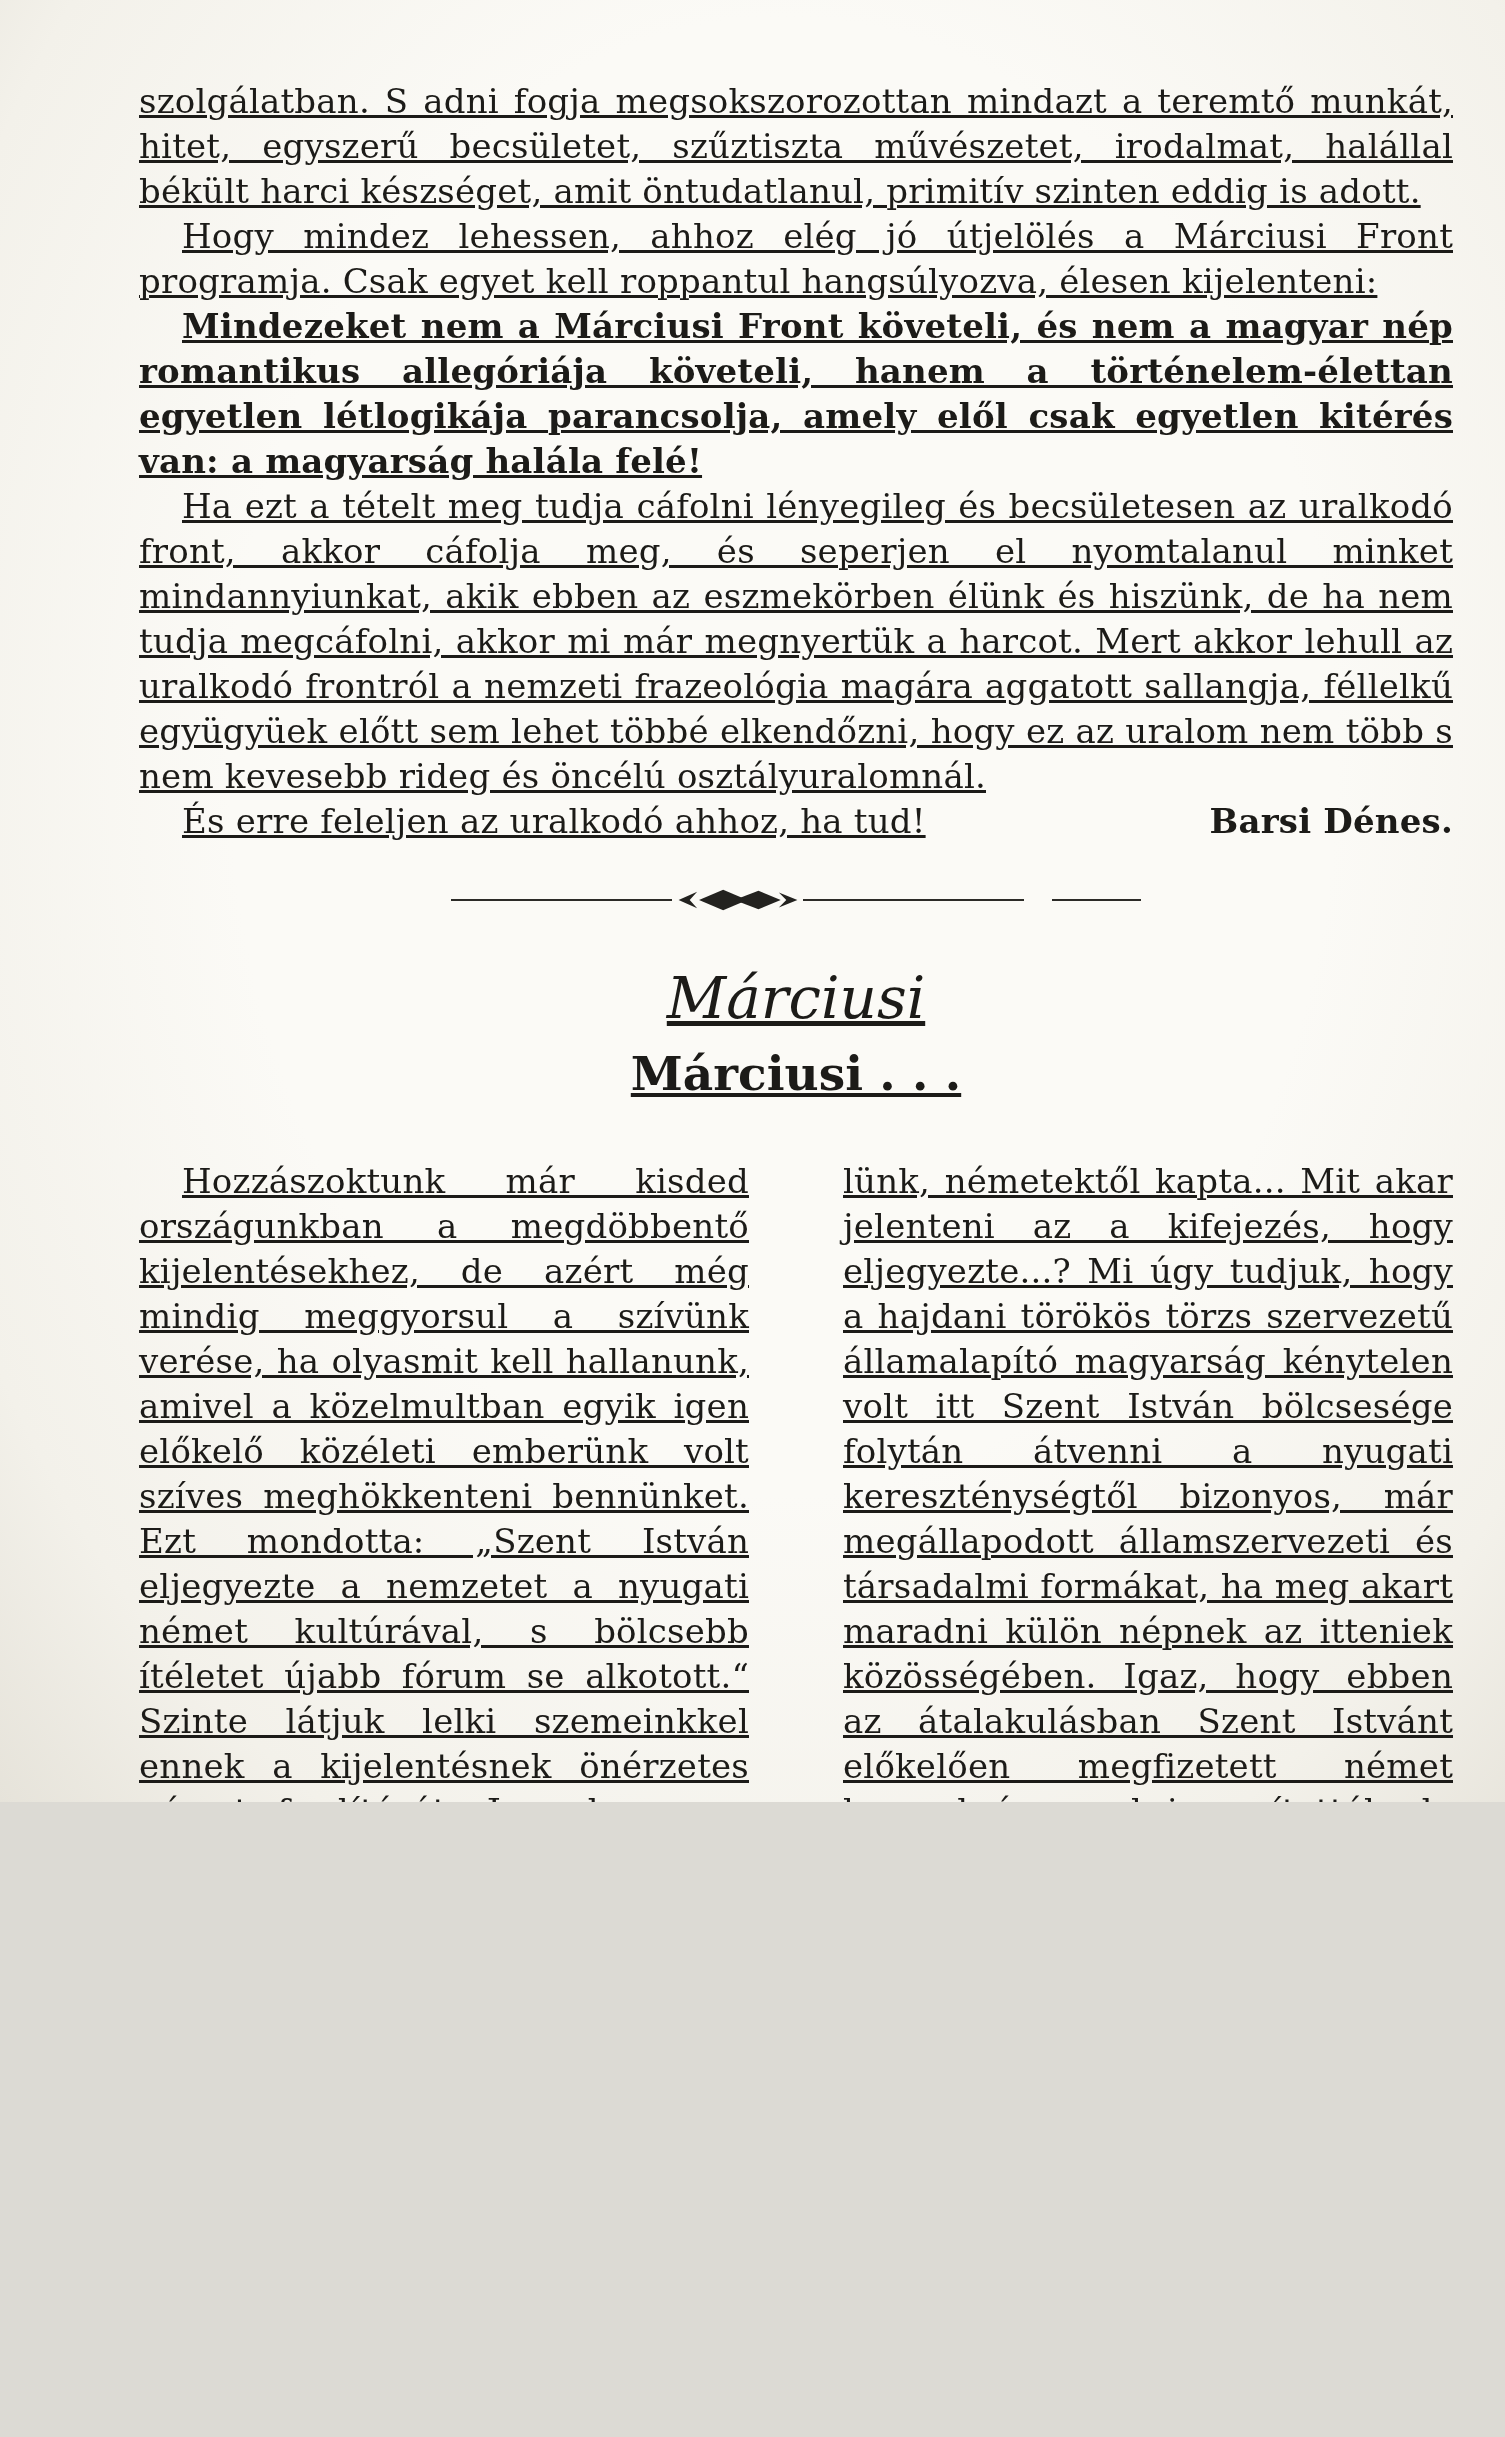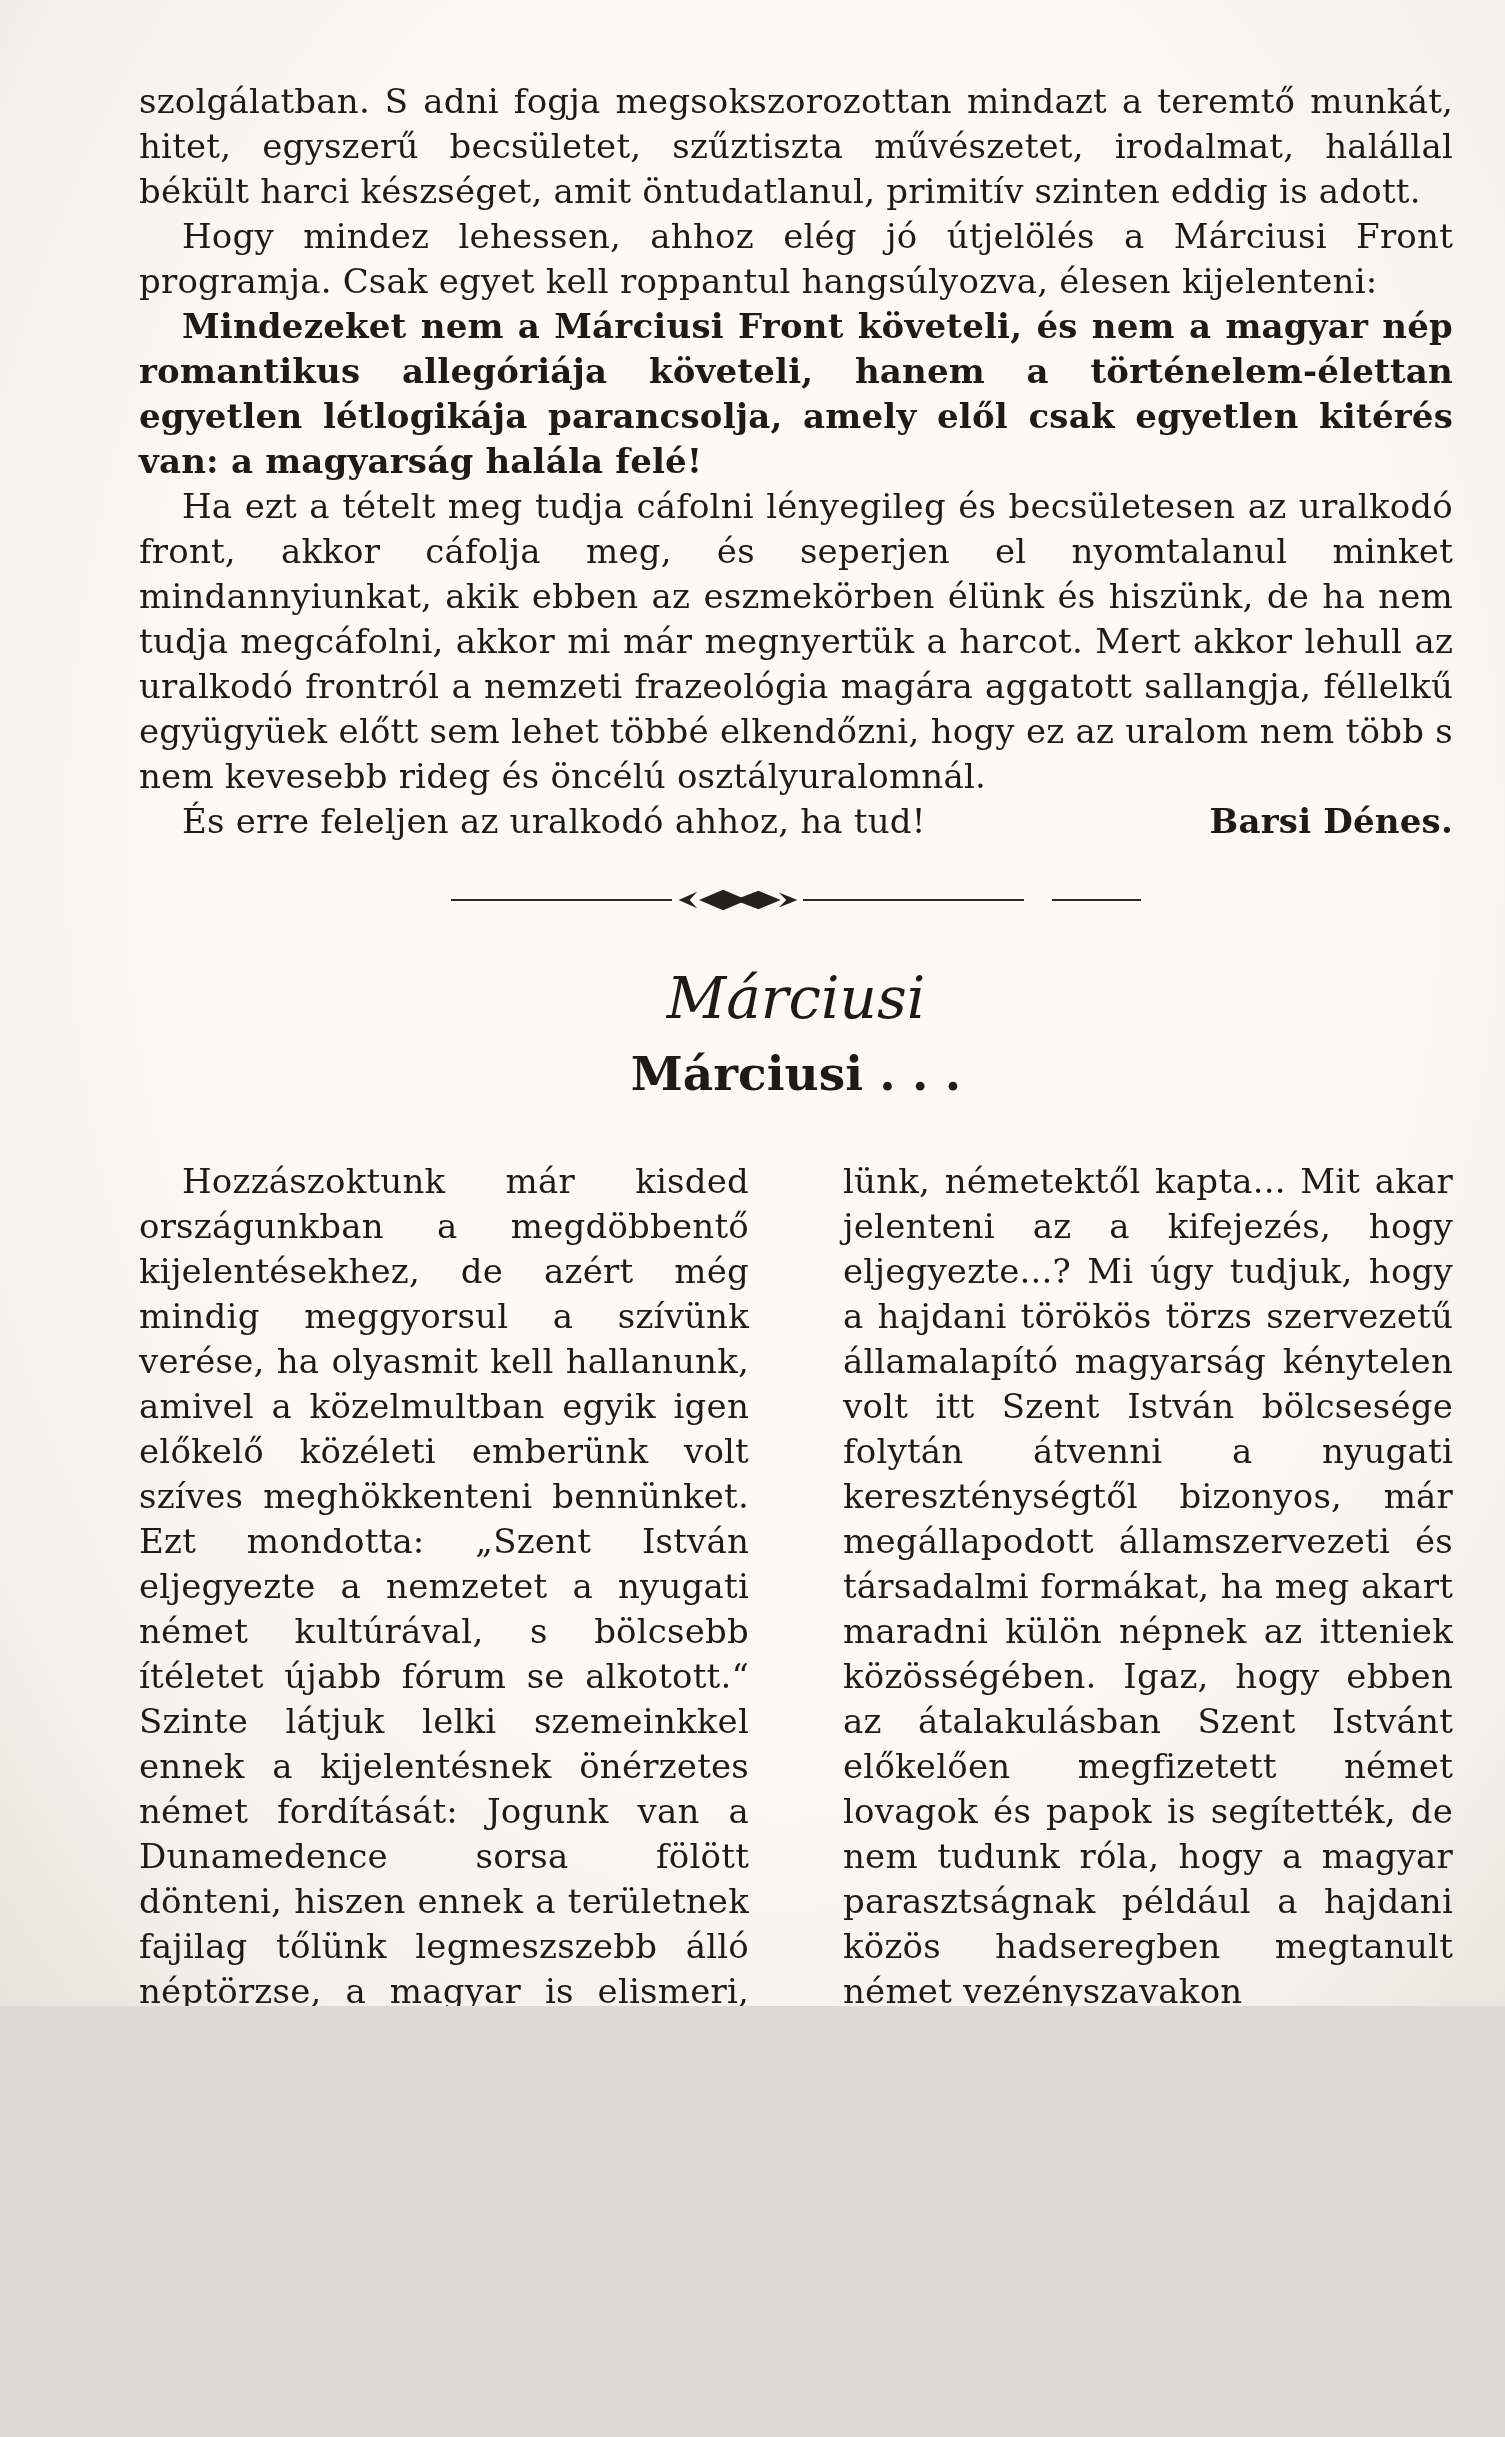--- a/index.html
+++ b/index.html
@@ -3,24 +3,25 @@
 <meta charset="utf-8">
 <style>
   html, body { margin: 0; padding: 0; }
   body {
     width: 1506px; height: 2438px;
     background: #dcdad4;
     font-family: "DejaVu Serif", serif;
   }
   .page {
     position: relative;
-    width: 1506px; height: 2006px;
+    width: 1506px; height: 1802px;
     overflow: hidden;
     background: radial-gradient(ellipse at 52% 42%, #fbfaf6 50%, #f3f1ea 82%, #e6e3da 100%);
     color: #1c1b18;
+    text-decoration: underline;
   }
   .content {
     padding: 79px 53px 0 139px;
   }
   .para {
     margin: 0;
     font-size: 34px;
     line-height: 45px;
     text-align: justify;
     letter-spacing: 0.2px;

